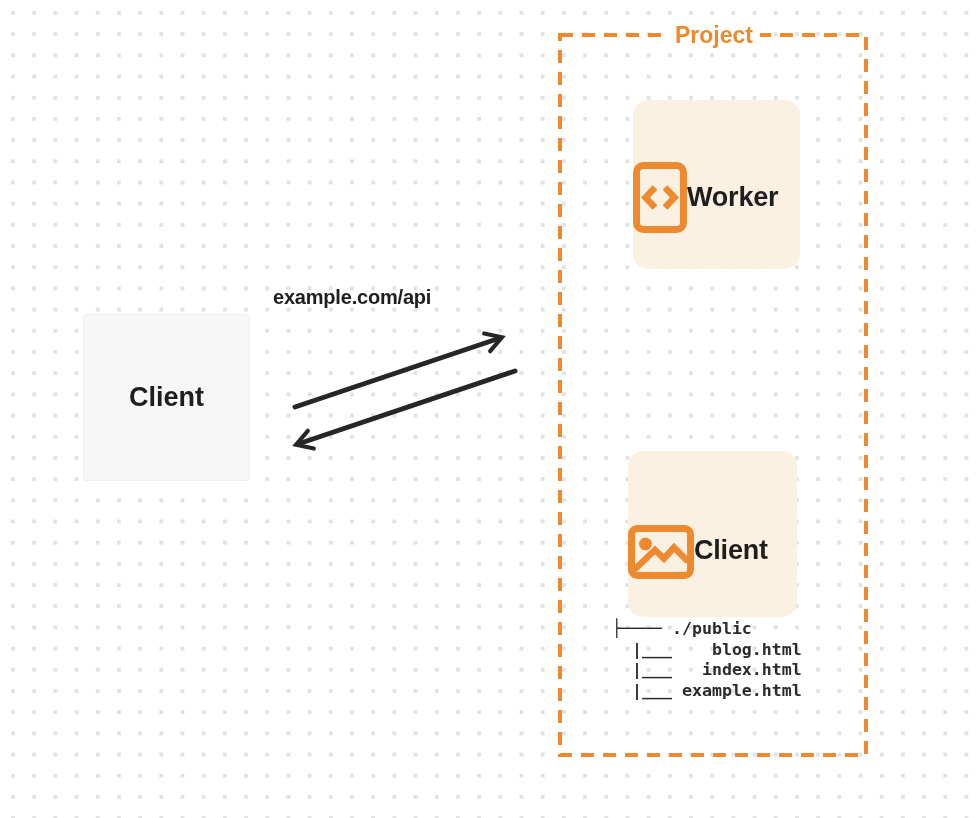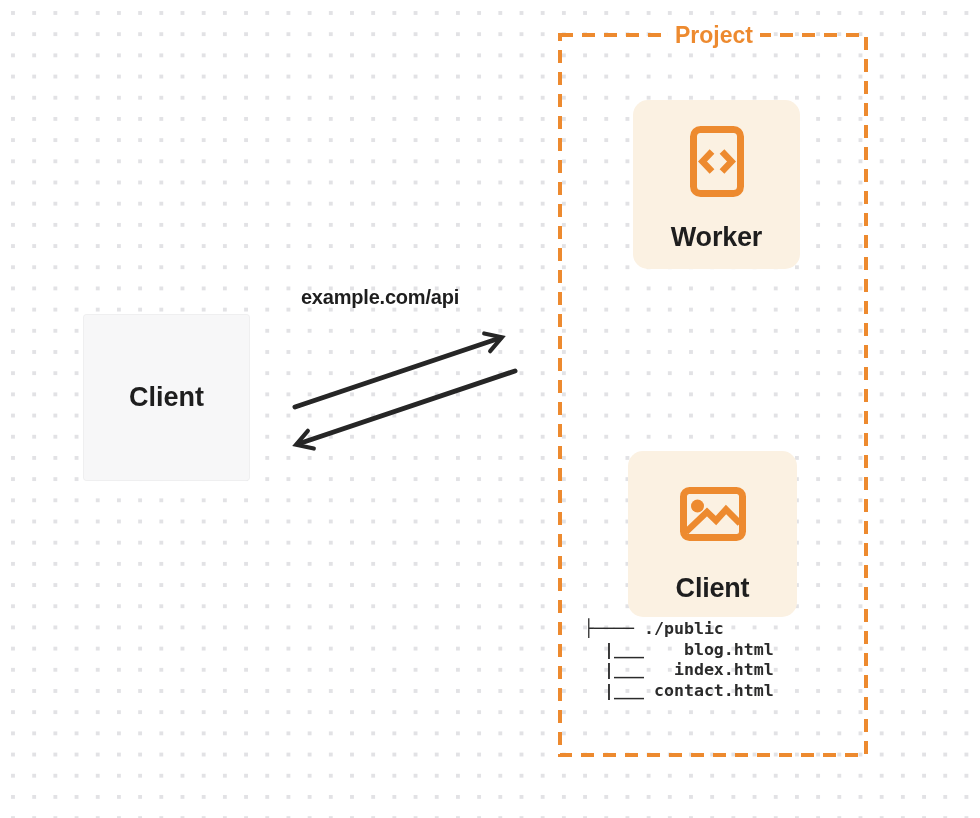--- a/index.html
+++ b/index.html
@@ -28,44 +28,44 @@
   }
   
   .client-node{
     position:absolute;left:83px;top:314px;width:167px;height:167px;
     background:var(--client-fill);border:1px solid rgba(0,0,0,0.03);border-radius:4px;
     display:flex;align-items:center;justify-content:center;
   }
   .client-node span{font-size:27px;font-weight:700;}
   
   .request-label{
-    position:absolute;left:260px;top:286px;width:240px;text-align:center;
+    position:absolute;left:273px;top:286px;width:240px;
     font-size:20px;font-weight:700;letter-spacing:-0.2px;
   }
   
   .arrows{position:absolute;left:270px;top:315px;width:260px;height:150px;overflow:visible;}
   .arrow-stroke{stroke:var(--arrow);fill:none;}
   .arrows line{stroke-width:5;stroke-linecap:round;}
   
   .card{
     position:absolute;background:var(--card-fill);border-radius:15px;
-    display:flex;flex-direction:column;align-items:center;
+    display:flex;align-items:center;
   }
   .card-worker{left:633px;top:100px;width:167px;height:169px;}
   .card-assets{left:628px;top:451px;width:169px;height:166px;}
   .card-worker .card-icon{margin-top:26px;}
   .card-assets .card-icon{margin-top:36px;}
   .card-worker .card-label{margin-top:25px;}
   .card-assets .card-label{margin-top:32px;}
   .card-label{font-size:27px;font-weight:700;letter-spacing:-0.2px;}
   .ic-stroke{stroke:var(--accent);fill:none;}
   .ic-fill{fill:var(--accent);}
   
   .file-tree{
-    position:absolute;left:584px;top:619px;
+    position:absolute;left:612px;top:619px;
     font-family:"DejaVu Sans Mono", monospace;
     font-size:16.6px;font-weight:700;line-height:20.6px;
     color:var(--tree-text);white-space:pre;
   }
 </style>
 </head>
 <body>
 
 <div class="stage">
 
@@ -101,15 +101,15 @@
 
   <div class="card card-assets">
     <svg class="card-icon" width="66" height="54" viewBox="0 0 66 54">
       <rect x="3.5" y="3.5" width="59" height="47" rx="6" class="ic-stroke" stroke-width="7"></rect>
       <circle cx="17.5" cy="19" r="6.5" class="ic-fill"></circle>
       <path d="M6 45 L27 25 L36 33.5 L46 22.5 L60 36.5" class="ic-stroke" stroke-width="6.5" stroke-linejoin="miter"></path>
     </svg>
     <span class="card-label">Client</span>
   </div>
 
-  <pre class="file-tree"><div>├──── ./public</div><div>  |___    blog.html</div><div>  |___   index.html</div><div>  |___ contact.html</div></pre>
+  <pre class="file-tree"><div>├──── ./public</div><div>  |___    blog.html</div><div>  |___   index.html</div><div>  |___ example.html</div></pre>
 
 </div>
 
 </body></html>

